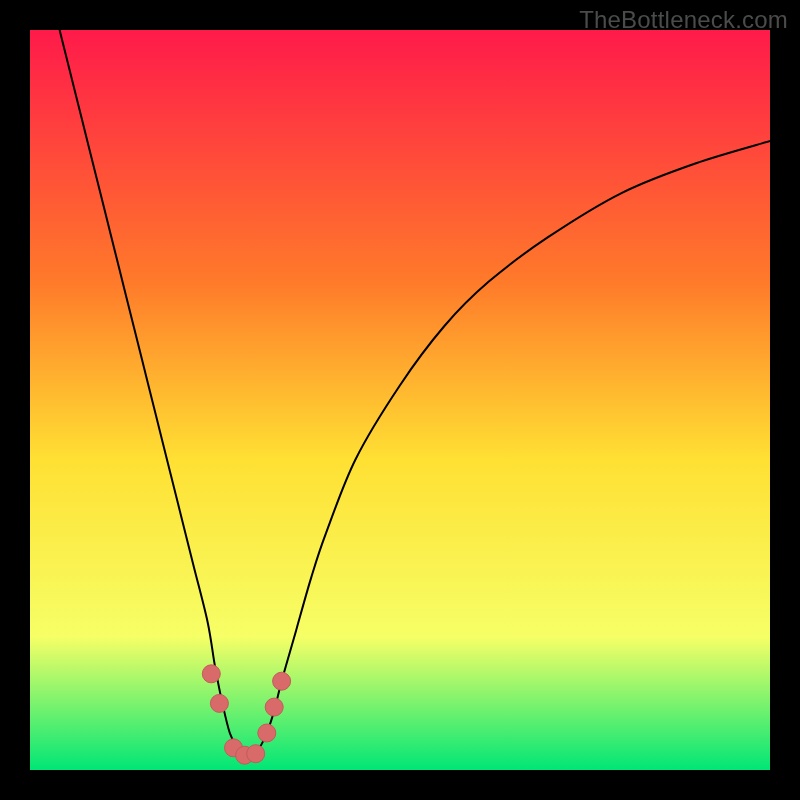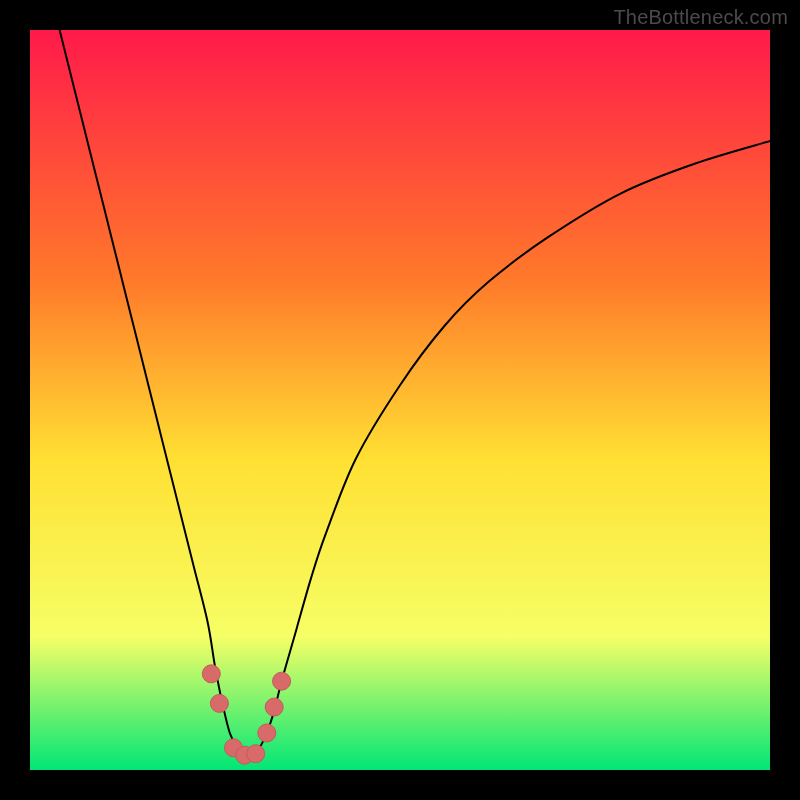--- a/index.html
+++ b/index.html
@@ -15,21 +15,21 @@
     position: relative;
     width: 800px;
     height: 800px;
     background: #000;
   }
   .watermark {
     position: absolute;
     top: 6px;
     right: 12px;
     color: #4b4b4b;
-    font-size: 20px;
+    font-size: 24px;
     font-weight: 500;
     letter-spacing: 0.2px;
     user-select: none;
   }
   .plot {
     position: absolute;
     left: 30px;
     top: 30px;
     width: 740px;
     height: 740px;

